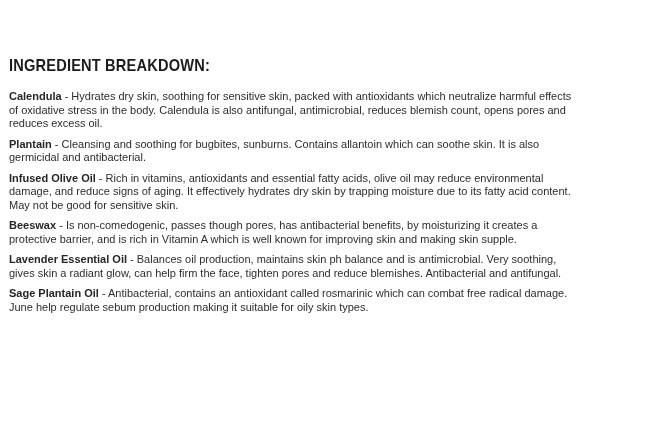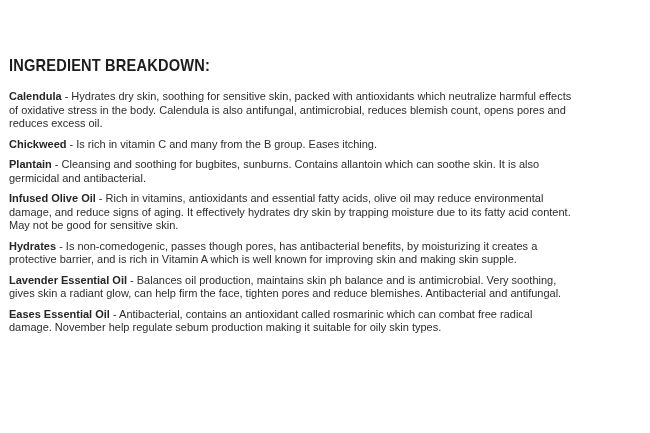--- a/index.html
+++ b/index.html
@@ -51,27 +51,26 @@
 </head>
 <body>
 
 <div class="page">
   <h2 class="page-title">INGREDIENT BREAKDOWN:</h2>
 
   <div id="ingredient-list">
   <p class="ingredient"><strong class="ingredient-name">Calendula</strong><span class="separator"> - </span><span class="ingredient-description">Hydrates dry skin, soothing for sensitive skin, packed with antioxidants which neutralize harmful effects of oxidative stress in the body. Calendula is also antifungal, antimicrobial, reduces blemish count, opens pores and reduces excess oil.</span></p>
 
 
-  <p class="ingredient"><strong class="ingredient-name">Chickweed</strong><span class="separator"> - </span><span class="ingredient-description">Is rich in vitamin C and many from the B group. Eases itching.</span></p>
 
   <p class="ingredient"><strong class="ingredient-name">Plantain</strong><span class="separator"> - </span><span class="ingredient-description">Cleansing and soothing for bugbites, sunburns. Contains allantoin which can soothe skin. It is also germicidal and antibacterial.</span></p>
 
   <p class="ingredient"><strong class="ingredient-name">Infused Olive Oil</strong><span class="separator"> - </span><span class="ingredient-description">Rich in vitamins, antioxidants and essential fatty acids, olive oil may reduce environmental damage, and reduce signs of aging. It effectively hydrates dry skin by trapping moisture due to its fatty acid content. May not be good for sensitive skin.</span></p>
 
-  <p class="ingredient"><strong class="ingredient-name">Hydrates</strong><span class="separator"> - </span><span class="ingredient-description">Is non-comedogenic, passes though pores, has antibacterial benefits, by moisturizing it creates a protective barrier, and is rich in Vitamin A which is well known for improving skin and making skin supple.</span></p>
+  <p class="ingredient"><strong class="ingredient-name">Beeswax</strong><span class="separator"> - </span><span class="ingredient-description">Is non-comedogenic, passes though pores, has antibacterial benefits, by moisturizing it creates a protective barrier, and is rich in Vitamin A which is well known for improving skin and making skin supple.</span></p>
 
 
 
   <p class="ingredient"><strong class="ingredient-name">Lavender Essential Oil</strong><span class="separator"> - </span><span class="ingredient-description">Balances oil production, maintains skin ph balance and is antimicrobial. Very soothing, gives skin a radiant glow, can help firm the face, tighten pores and reduce blemishes. Antibacterial and antifungal.</span></p>
 
-  <p class="ingredient"><strong class="ingredient-name">Eases Essential Oil</strong><span class="separator"> - </span><span class="ingredient-description">Antibacterial, contains an antioxidant called rosmarinic which can combat free radical damage. November help regulate sebum production making it suitable for oily skin types.</span></p>
+  <p class="ingredient"><strong class="ingredient-name">Sage Plantain Oil</strong><span class="separator"> - </span><span class="ingredient-description">Antibacterial, contains an antioxidant called rosmarinic which can combat free radical damage. June help regulate sebum production making it suitable for oily skin types.</span></p>
 </div>
 </div>
 
 </body></html>

